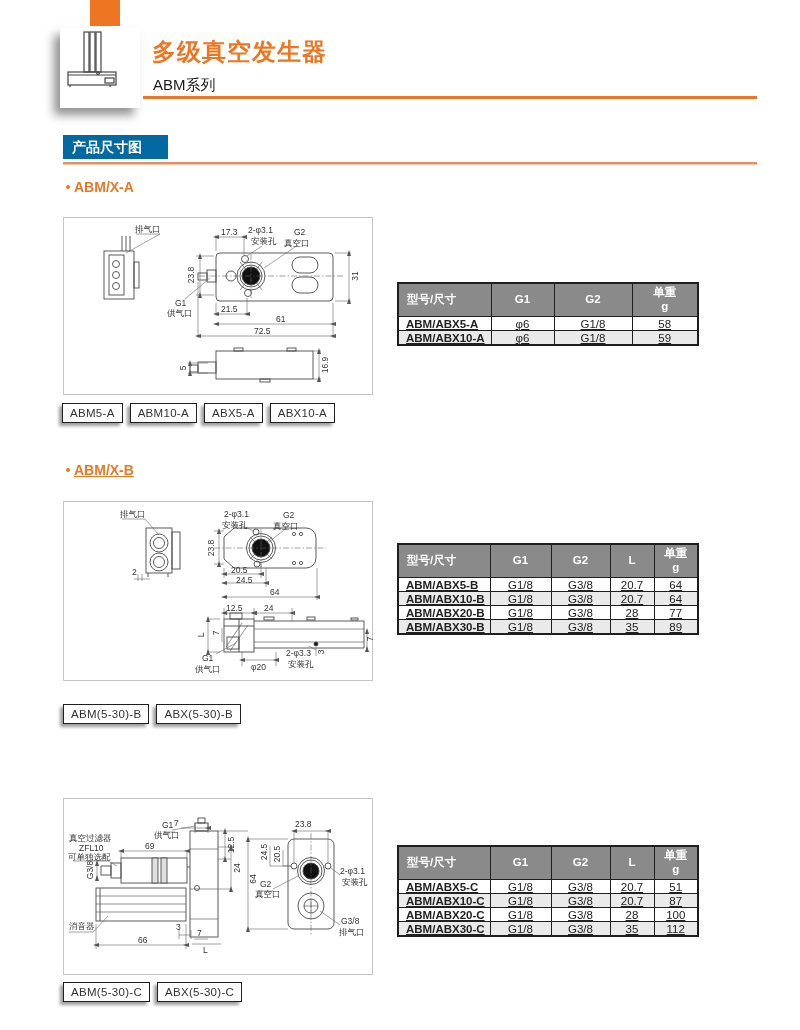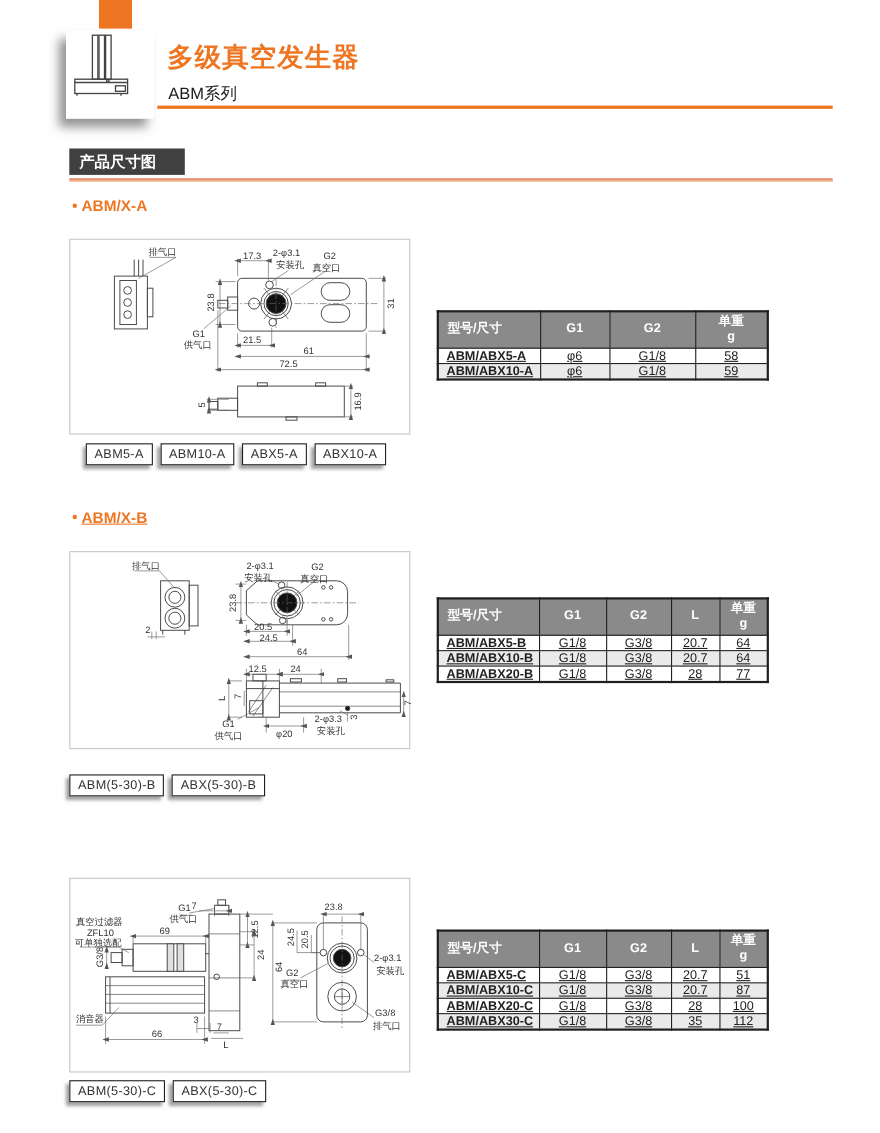--- a/index.html
+++ b/index.html
@@ -5,21 +5,21 @@
   html,body{margin:0;padding:0;background:#fff;}
   #page{position:relative;width:800px;height:1030px;background:#fff;overflow:hidden;
         font-family:"Liberation Sans",sans-serif;color:#222;}
   
   .top-tab{position:absolute;left:90px;top:0;width:30px;height:26px;background:#EE7623;}
   .logo-card{position:absolute;left:60px;top:28px;width:80px;height:80px;background:#fff;
              box-shadow:-6px 7px 9px rgba(40,40,40,.5);display:flex;align-items:center;justify-content:center;}
   .page-title{position:absolute;left:152px;top:36px;font-size:24px;font-weight:bold;color:#EE7623;letter-spacing:1px;}
   .page-subtitle{position:absolute;left:153px;top:76px;font-size:15px;color:#1a1a1a;}
   .header-rule{position:absolute;left:143px;top:96px;width:614px;height:3px;background:#EE7623;}
-  .banner{position:absolute;left:63px;top:135px;width:105px;height:24px;background:#404040;
+  .banner{position:absolute;left:63px;top:135px;width:105px;height:24px;background:#0369a1;
           color:#fff;font-size:14px;font-weight:bold;line-height:24px;padding-left:9px;box-sizing:border-box;}
   .banner-rule{position:absolute;left:63px;top:162px;width:694px;height:2px;background:#E2906A;border-bottom:1px solid #F5C6A5;}
   
   .sec-title{position:absolute;font-size:14px;font-weight:bold;color:#EE7623;display:flex;align-items:center;}
   .sec-title .dot{width:4px;height:4px;border-radius:50%;background:#EE7623;margin-right:4px;}
   
   .draw-box{position:absolute;border:1px solid #c6c6c6;background:#fff;}
   .dlab{position:absolute;font-size:8.5px;line-height:1.1;color:#333;white-space:nowrap;}
   .rot{transform:translate(-50%,-50%) rotate(-90deg);}
   svg{position:absolute;left:0;top:0;}
@@ -140,21 +140,21 @@
       <span class="dlab rot" style="left:292px;top:58px;">31</span>
       <span class="dlab" style="left:111px;top:81px;">G1</span>
       <span class="dlab" style="left:103px;top:91px;">供气口</span>
       <span class="dlab" style="left:157px;top:87px;">21.5</span>
       <span class="dlab" style="left:212px;top:97px;">61</span>
       <span class="dlab" style="left:190px;top:109px;">72.5</span>
       <span class="dlab rot" style="left:120px;top:150px;">5</span>
       <span class="dlab rot" style="left:262px;top:147px;">16.9</span>
     </div>
 
-    <div class="tag-row" style="left:62px;top:403px;margin-left:16px;">
+    <div class="tag-row" style="left:62px;top:403px;">
       <span class="tag">ABM5-A</span>
       <span class="tag">ABM10-A</span>
       <span class="tag">ABX5-A</span>
       <span class="tag">ABX10-A</span>
     </div>
 
     <table class="spec" style="left:397px;top:282px;">
       <colgroup>
           <col style="width:93px">
           <col style="width:63px">
@@ -324,20 +324,27 @@
             <td>20.7</td>
             <td>64</td>
           </tr>
           <tr>
             <td>ABM/ABX20-B</td>
             <td>G1/8</td>
             <td>G3/8</td>
             <td>28</td>
             <td>77</td>
           </tr>
+          <tr>
+            <td>ABM/ABX30-B</td>
+            <td>G1/8</td>
+            <td>G3/8</td>
+            <td>35</td>
+            <td>89</td>
+          </tr>
         </tbody>
     </table>
   </div>
 
   
   <div style="display:contents">
     <div class="sec-title" style="left:66px;top:761px;margin-top:46px;">
       <span class="dot"></span>
       <span>ABM/X-C</span>
     </div>

